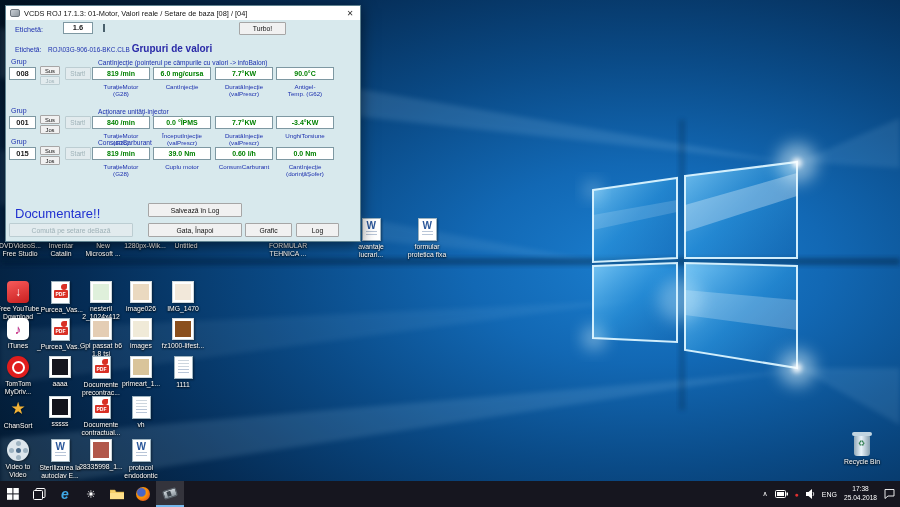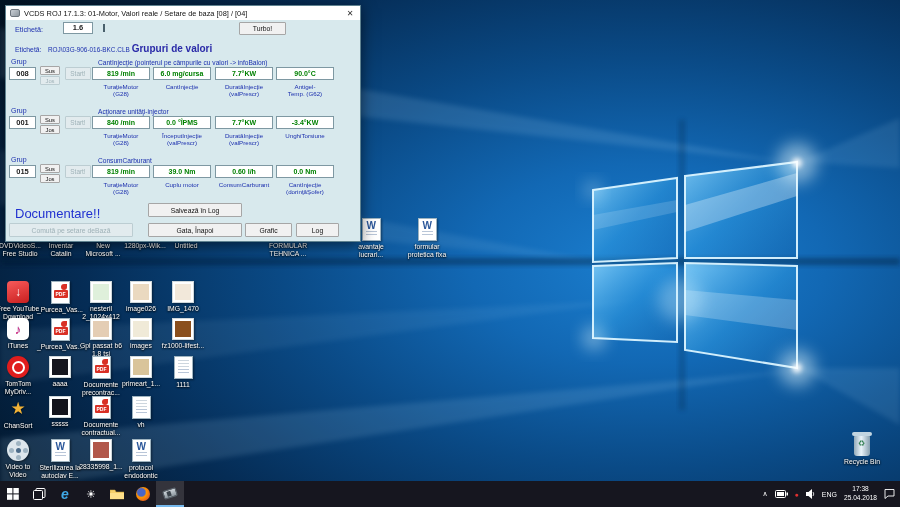--- a/index.html
+++ b/index.html
@@ -368,21 +368,21 @@
       <span class="g-val v4">-3.4°KW</span>
       <span class="g-cap c1">TuraţieMotor
 (G28)</span>
       <span class="g-cap c2">ÎnceputInjecţie
 (valPrescr)</span>
       <span class="g-cap c3">DuratăInjecţie
 (valPrescr)</span>
       <span class="g-cap c4">UnghiTorsiune</span>
     </div>
 
-    <div class="vgroup" style="top:150px;">
+    <div class="vgroup" style="top:132px;">
       <span class="g-label">Grup</span>
       <span class="g-header">ConsumCarburant</span>
       <span class="vfield g-num">015</span>
       <button class="vbtn g-sus">Sus</button>
       <button class="vbtn g-jos">Jos</button>
       <button class="vbtn g-start disabled">Start!</button>
       <span class="g-val v1">819 /min</span>
       <span class="g-val v2">39.0 Nm</span>
       <span class="g-val v3">0.60 l/h</span>
       <span class="g-val v4">0.0 Nm</span>

